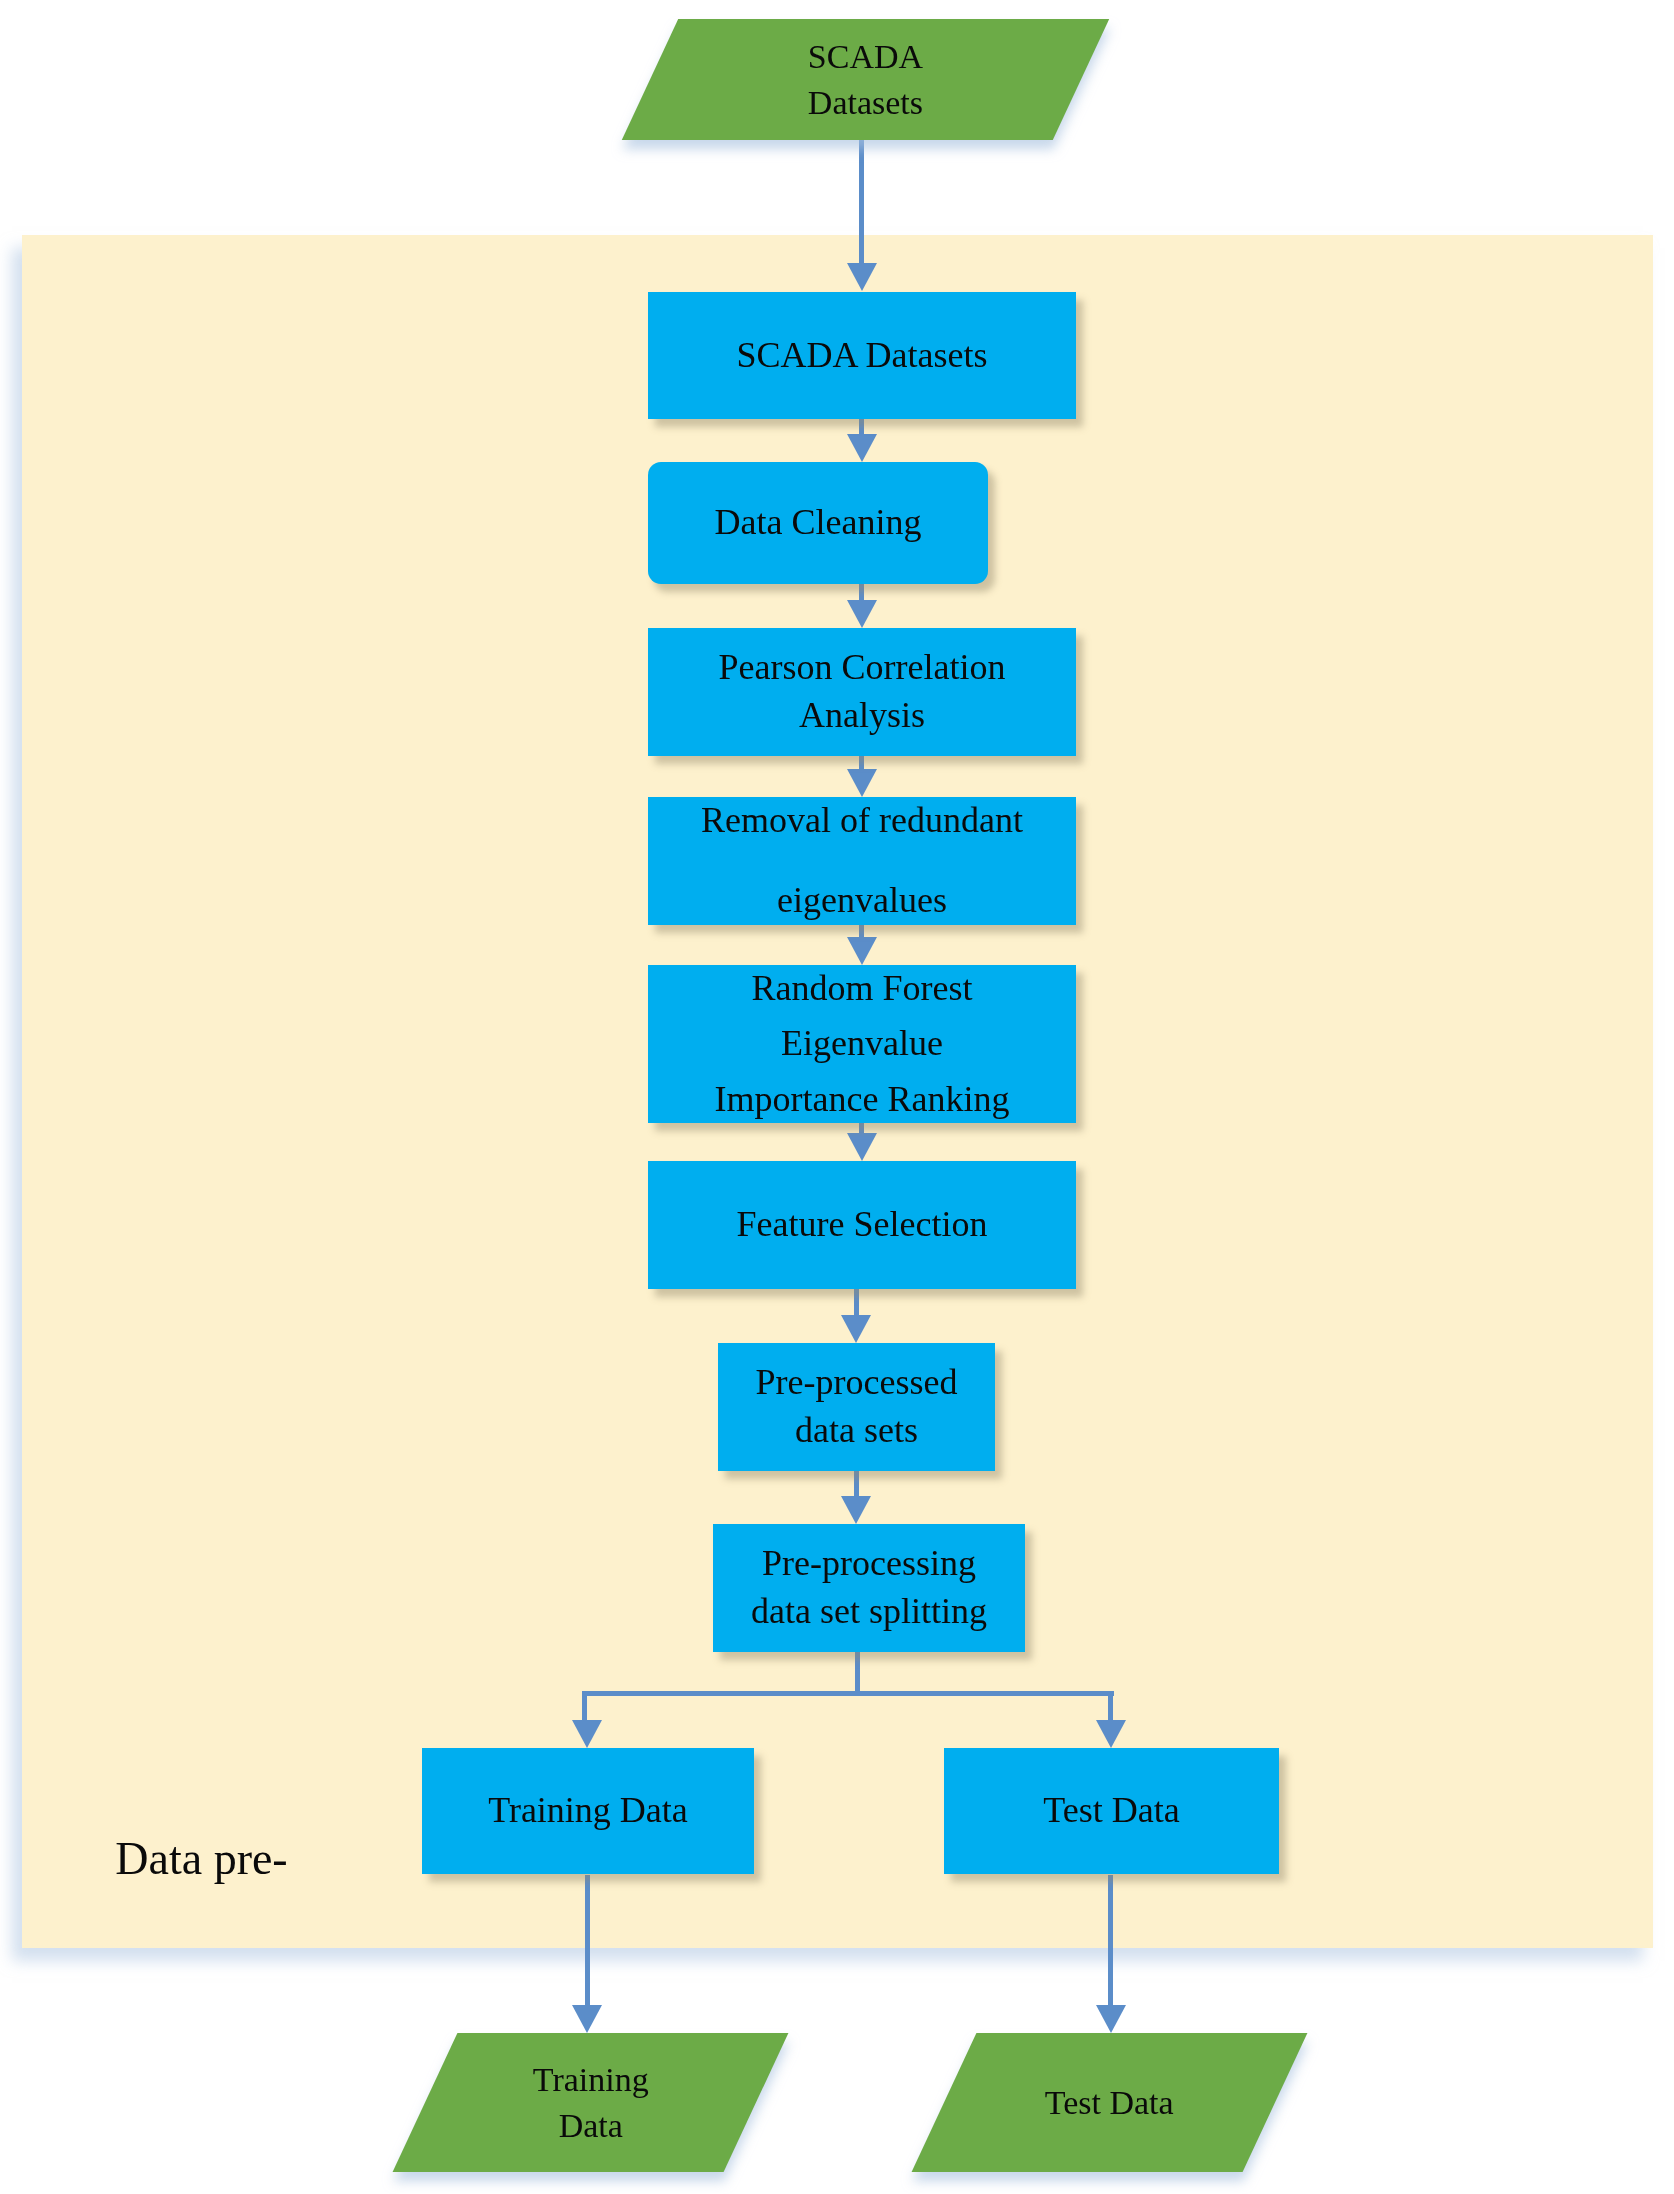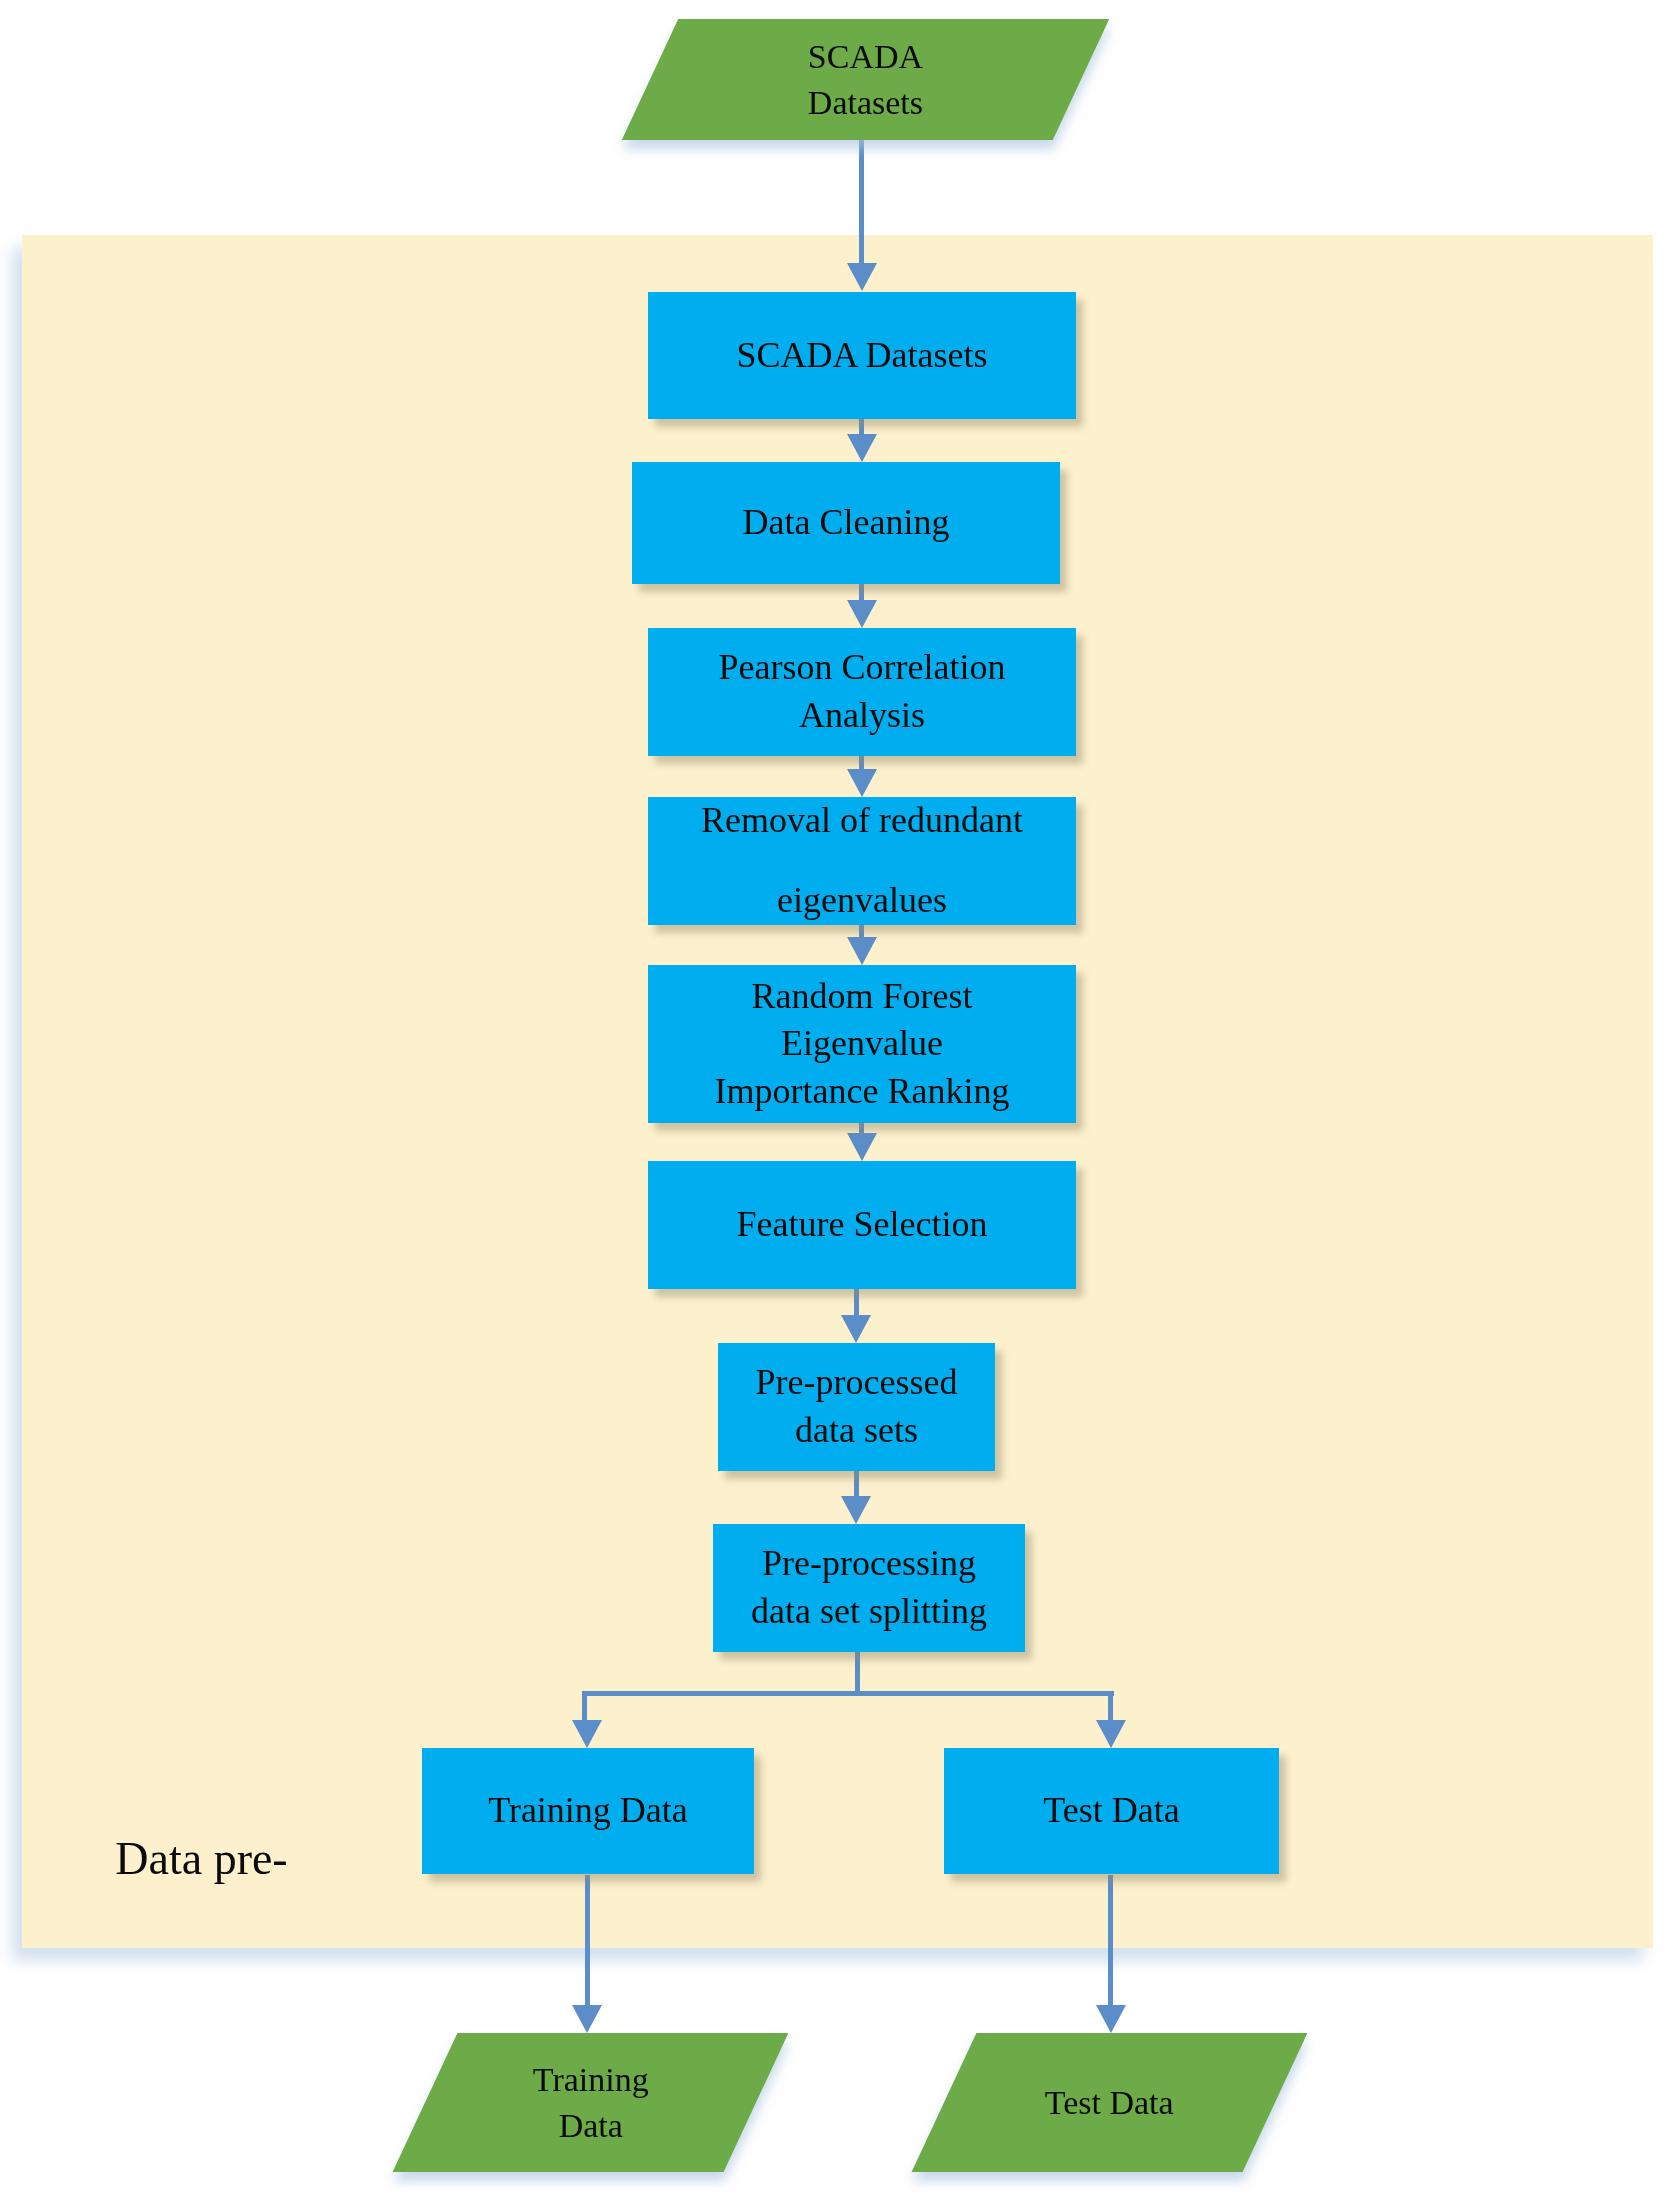--- a/index.html
+++ b/index.html
@@ -96,21 +96,21 @@
   <div class="vline" style="left:859px;top:140px;height:124px;"></div>
   <div class="ahead" style="left:847px;top:263px;"></div>
 
   <div class="node rect" style="left:648px;top:292px;width:428px;height:127px;">
     <div>SCADA Datasets</div>
   </div>
 
   <div class="vline" style="left:859px;top:419px;height:16px;"></div>
   <div class="ahead" style="left:847px;top:434px;"></div>
 
-  <div class="node rect" style="left:632px;top:462px;width:428px;height:122px;">
+  <div class="node rect" style="left:648px;top:462px;width:340px;height:122px;border-radius:13px;">
     <div>Data Cleaning</div>
   </div>
 
   <div class="vline" style="left:859px;top:584px;height:17px;"></div>
   <div class="ahead" style="left:847px;top:600px;"></div>
 
   <div class="node rect" style="left:648px;top:628px;width:428px;height:128px;">
     <div>Pearson Correlation</div>
     <div>Analysis</div>
   </div>
@@ -119,21 +119,21 @@
   <div class="ahead" style="left:847px;top:769px;"></div>
 
   <div class="node rect" style="left:648px;top:797px;width:428px;height:128px;justify-content:space-between;">
     <div>Removal of redundant</div>
     <div>eigenvalues</div>
   </div>
 
   <div class="vline" style="left:859px;top:925px;height:13px;"></div>
   <div class="ahead" style="left:847px;top:937px;"></div>
 
-  <div class="node rect" style="left:648px;top:965px;width:428px;height:158px;">
+  <div class="node rect" style="left:648px;top:965px;width:428px;height:158px;gap:8px;">
     <div>Random Forest</div>
     <div>Eigenvalue</div>
     <div>Importance Ranking</div>
   </div>
 
   <div class="vline" style="left:859px;top:1123px;height:11.5px;"></div>
   <div class="ahead" style="left:847px;top:1133px;"></div>
 
   <div class="node rect" style="left:648px;top:1161px;width:428px;height:128px;text-align:center;">
     <div>Feature Selection</div>

